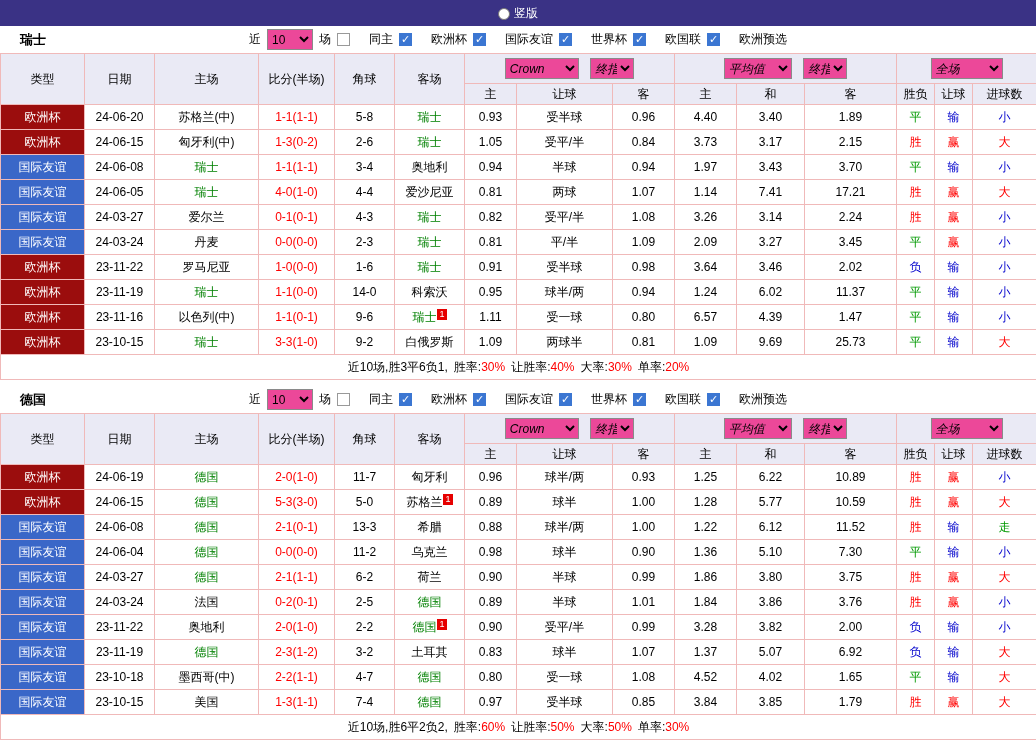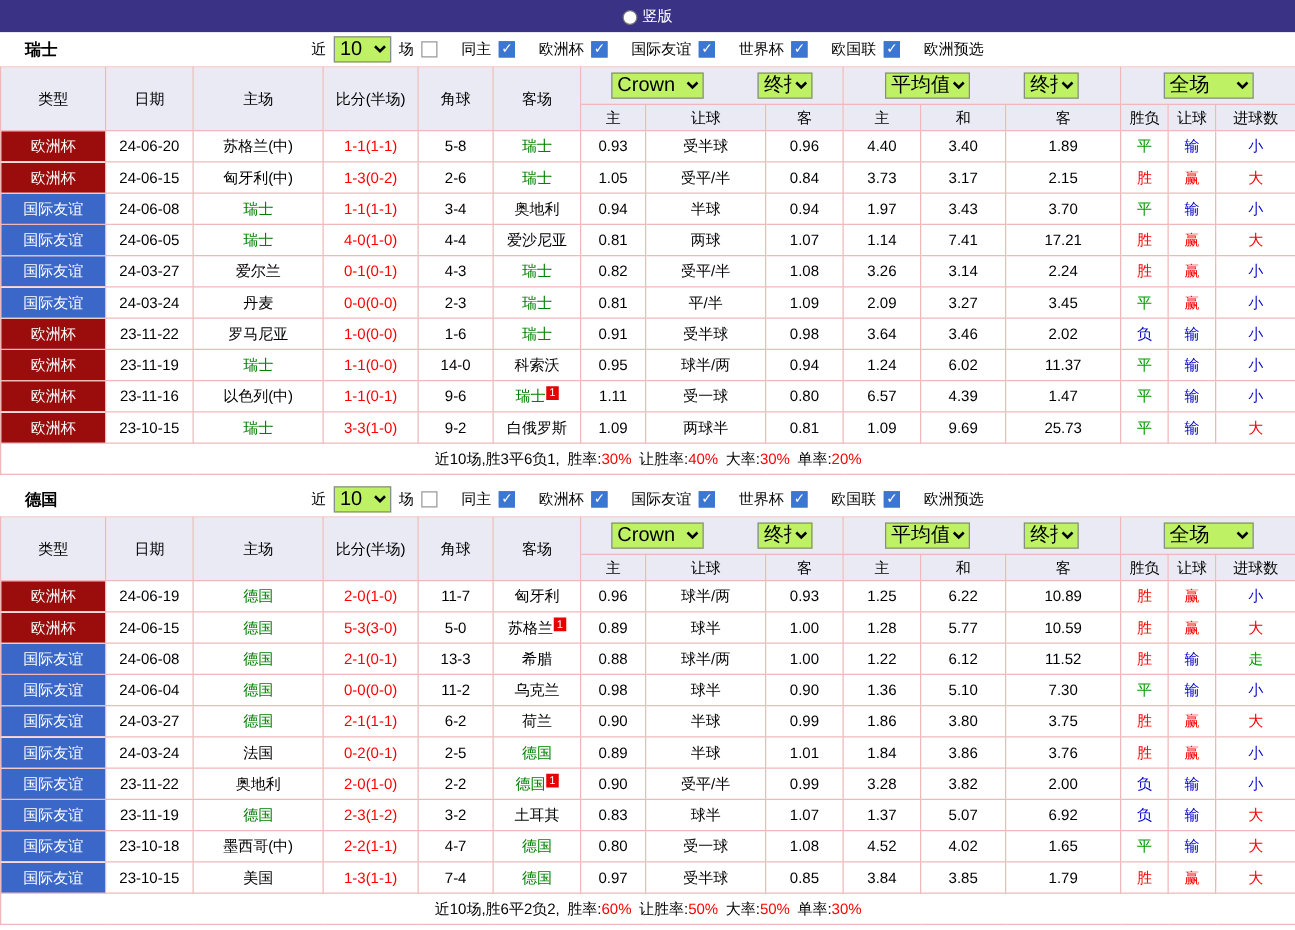--- a/index.html
+++ b/index.html
@@ -40,22 +40,22 @@
   .cb {
     width:13px; height:13px; border:1px solid #999; background:#fff;
     display:inline-block; position:relative;
   }
   .cb.checked { background:#3B76D2; border-color:#3B76D2; }
   .cb.checked::after {
     content:"\2713"; color:#fff; position:absolute; left:1px; top:-1px;
     font-size:11px; font-weight:bold; line-height:13px;
   }
   select {
-    font-size:16px; height:21px; border:1px solid #8a8a8a;
-    background:#bef264; font-family:inherit;
+    font-size:12px; height:21px; border:1px solid #8a8a8a;
+    background:#ec4899; font-family:inherit;
   }
   table { border-collapse:collapse; width:1036px; table-layout:fixed; }
   th, td {
     border:1px solid var(--border); text-align:center; padding:0;
     font-weight:normal; overflow:hidden; white-space:nowrap;
   }
   thead th { background:var(--header-bg); }
   .hrowA { height:30px; }
   .hrowB { height:21px; }
   tbody tr { height:25px; }
@@ -67,21 +67,21 @@
   .red-card {
     display:inline-block; background:#E60000; color:#fff; font-size:9px;
     line-height:11px; padding:0 2px; vertical-align:top; margin-left:1px;
   }
   .res-r { color:var(--red); }
   .res-g { color:var(--green); }
   .res-b { color:var(--blue); }
   tfoot td { height:25px; background:#fff; }
   .s-label { color:#000; margin-left:6px; }
   .s-value { color:var(--red); }
-  .sel-cell select { margin:0 20px; }
+  .sel-cell select { margin:0 4px;font-style:italic; }
   .w-book { width:74px; } .w-stage { width:44px; } .w-avg { width:68px; } .w-scope { width:72px; }
   .w-count { width:46px; }
 </style>
 </head>
 <body>
 
 <div class="topbar">
   <span class="title">近期战绩</span>
   <label class="radio-wrap">
     <span class="radio"></span>

